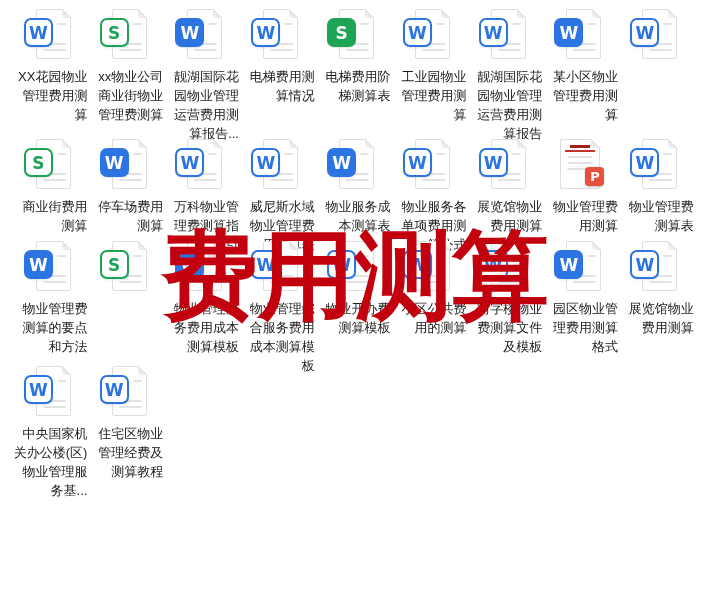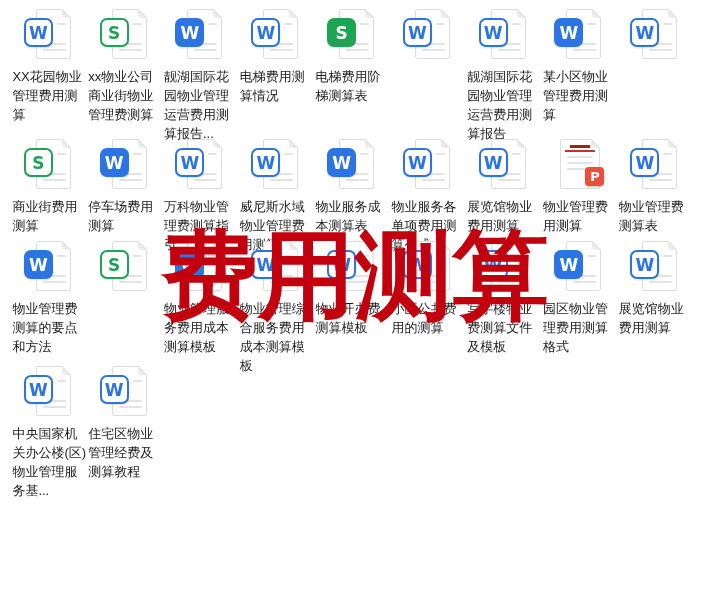--- a/index.html
+++ b/index.html
@@ -51,21 +51,21 @@
     box-shadow:0 1px 2px rgba(0,0,0,.25);
   }
   .file-icon.ppt .p-badge{display:flex;}
   .file-icon.ppt .page{left:7px;width:40px;}
   .file-icon.ppt .red-title{display:block;top:5px;left:9px;width:20px;height:3px;background:#a51f14;}
   .file-icon.ppt .red-rule{display:block;top:10px;left:4px;right:4px;height:2px;background:#c3342a;}
   .file-icon.ppt .p1{top:16px;left:6px;right:6px;width:auto;}
   .file-icon.ppt .p2{top:22px;left:6px;right:6px;}
   .file-icon.ppt .p3{top:28px;left:6px;right:6px;}
   .label{
-    margin-top:6px;width:75px;font-size:13px;line-height:19px;text-align:left;
+    margin-top:6px;width:75px;font-size:13px;line-height:19px;text-align:right;
     color:var(--label);word-break:break-all;
   }
   #watermark{
     position:absolute;left:161px;top:226px;z-index:5;
     font-size:97px;line-height:1.04;font-weight:bold;color:var(--wm);
     white-space:nowrap;font-family:Liberation Sans, sans-serif;letter-spacing:0px;
     pointer-events:none;
   }
 </style>
 </head>
@@ -149,20 +149,21 @@
       <div class="page">
         <i class="fold"></i>
 
         <i class="pline p1"></i>
         <i class="pline p2"></i>
         <i class="pline p3"></i>
       </div>
       <div class="badge outline blue">W</div>
 
     </div>
+    <div class="label">工业园物业管理费用测算</div>
   </div>
         <div class="item">
     <div class="file-icon">
       <div class="page">
         <i class="fold"></i>
 
         <i class="pline p1"></i>
         <i class="pline p2"></i>
         <i class="pline p3"></i>
       </div>

